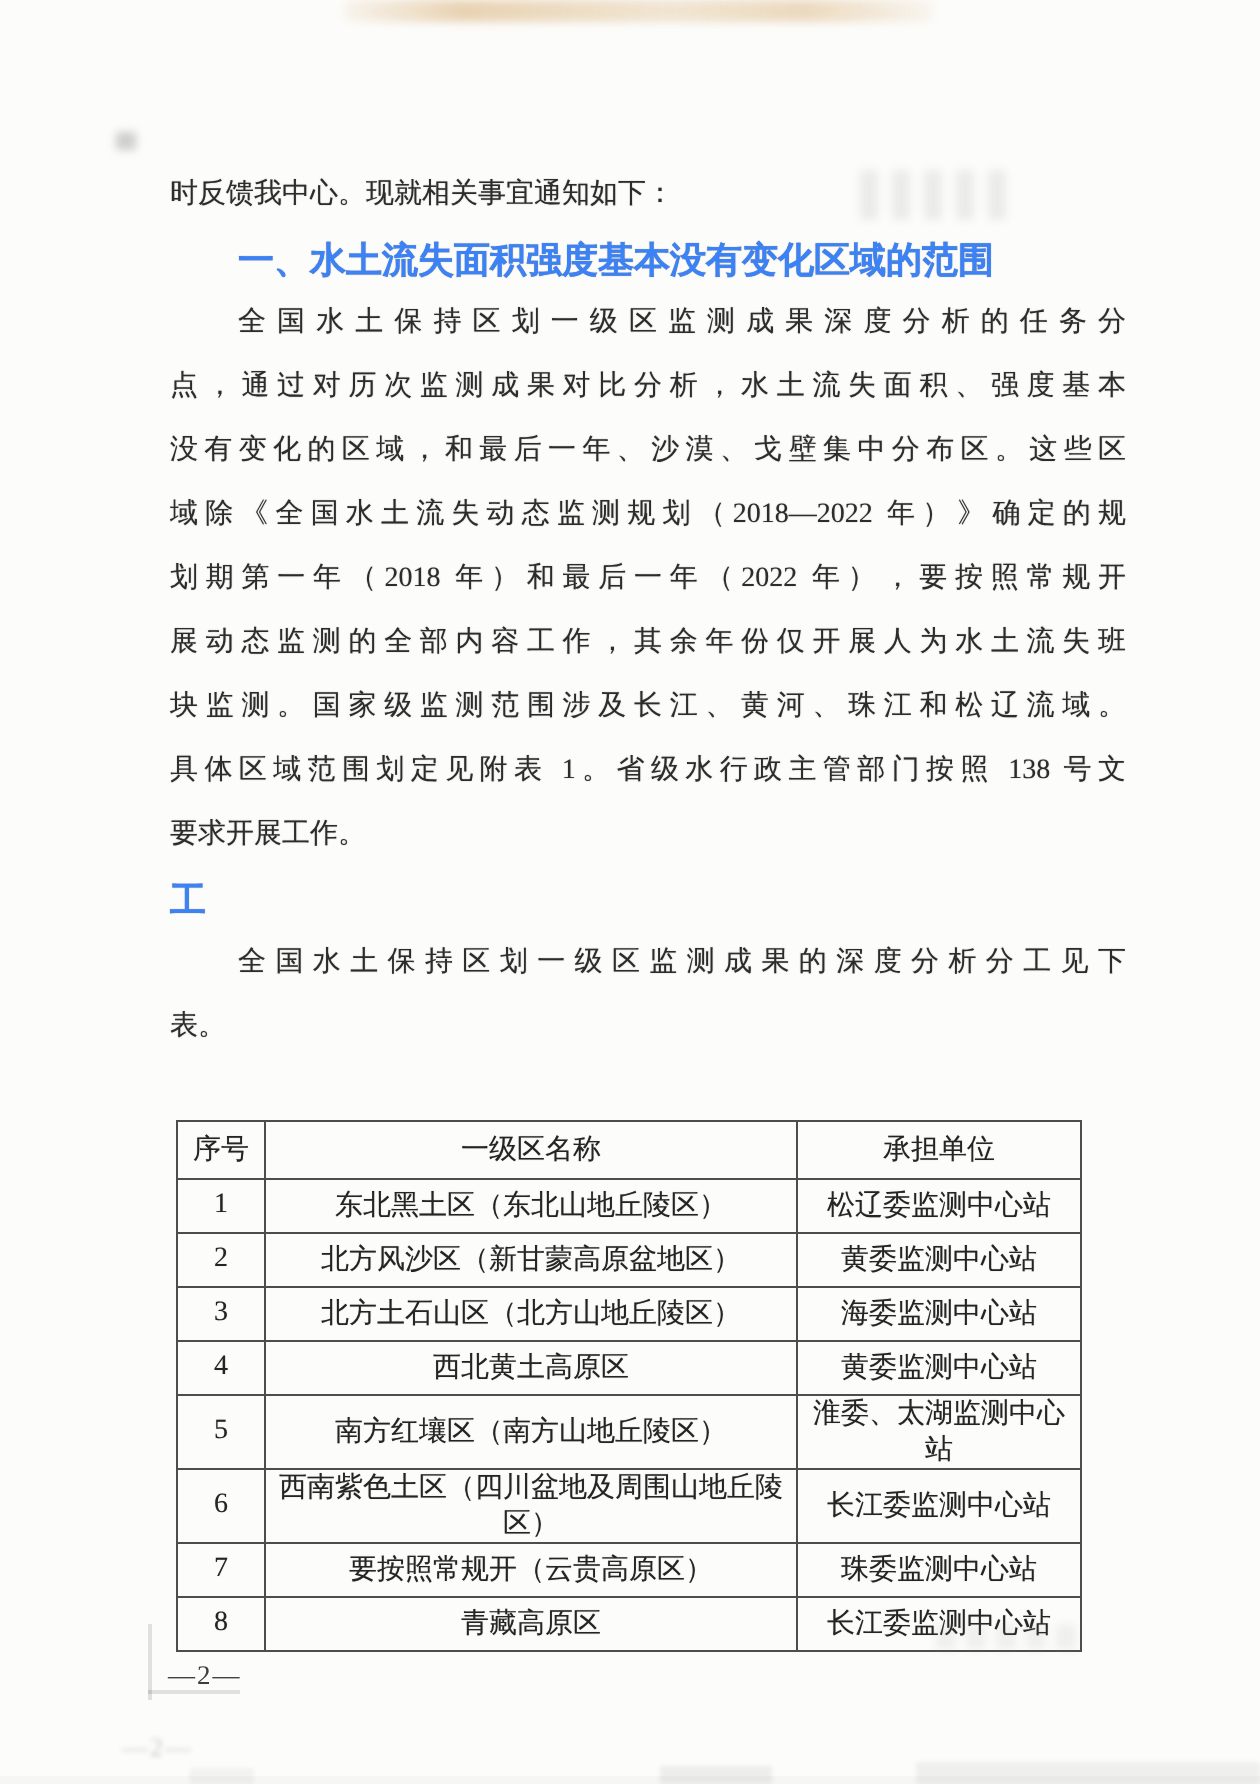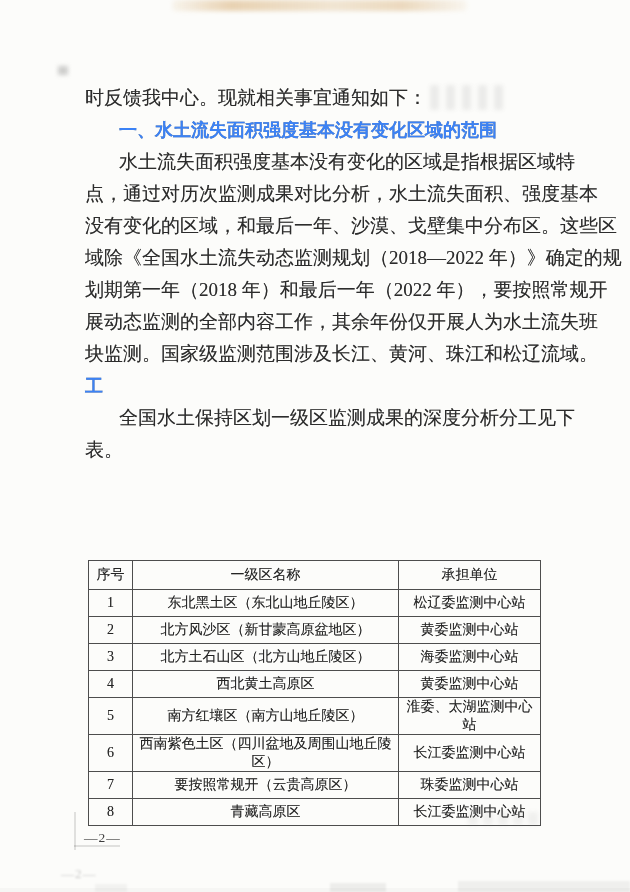--- a/index.html
+++ b/index.html
@@ -9,21 +9,21 @@
     background:#fcfcfa;
     overflow:hidden;
     font-family:"Liberation Serif","DejaVu Serif",serif;
     color:#2c2c2c;
   }
   
   .content{
     position:absolute;left:85px;top:82px;width:478px;
   }
   .line{
-    height:32px;line-height:32px;font-size:19px;
+    height:32px;line-height:32px;font-size:14px;
     text-align:justify;text-align-last:justify;
     text-justify:inter-character;
     white-space:nowrap;
     color:#2c2c2c;
     text-shadow:0 0 .6px rgba(40,40,40,.45);
   }
   .line.left{text-align-last:left;white-space:normal;}
   .line.indent{padding-left:34px;}
   .line.h{
     font-family:Liberation Serif, serif;
@@ -88,27 +88,29 @@
 <div class="page">
 
   <div class="art art-top-smudge"></div>
   <div class="art art-ghost-right"></div>
   <div class="art art-corner-mark"></div>
 
   <div class="content">
     <div class="line left">时反馈我中心。现就相关事宜通知如下：</div>
     <div class="line h indent left">一、水土流失面积强度基本没有变化区域的范围</div>
     <div id="s1-para">
-        <div class="line indent">水土流失面积强度基本没有变化的区域是指根据区域特</div>
+        <div class="line indent">全国水土保持区划一级区监测成果深度分析的任务分</div>
         <div class="line">点，通过对历次监测成果对比分析，水土流失面积、强度基本</div>
         <div class="line">没有变化的区域，和最后一年、沙漠、戈壁集中分布区。这些区</div>
         <div class="line">域除《全国水土流失动态监测规划（2018—2022 年）》确定的规</div>
         <div class="line">划期第一年（2018 年）和最后一年（2022 年），要按照常规开</div>
         <div class="line">展动态监测的全部内容工作，其余年份仅开展人为水土流失班</div>
         <div class="line">块监测。国家级监测范围涉及长江、黄河、珠江和松辽流域。</div>
+        <div class="line">具体区域范围划定见附表 1。省级水行政主管部门按照 138 号文</div>
+        <div class="line left">要求开展工作。</div>
       </div>
     <div id="s2-heading">
         <div class="line h left">工</div>
       </div>
     <div id="s2-para">
         <div class="line indent">全国水土保持区划一级区监测成果的深度分析分工见下</div>
         <div class="line left">表。</div>
       </div>
   </div>
 

